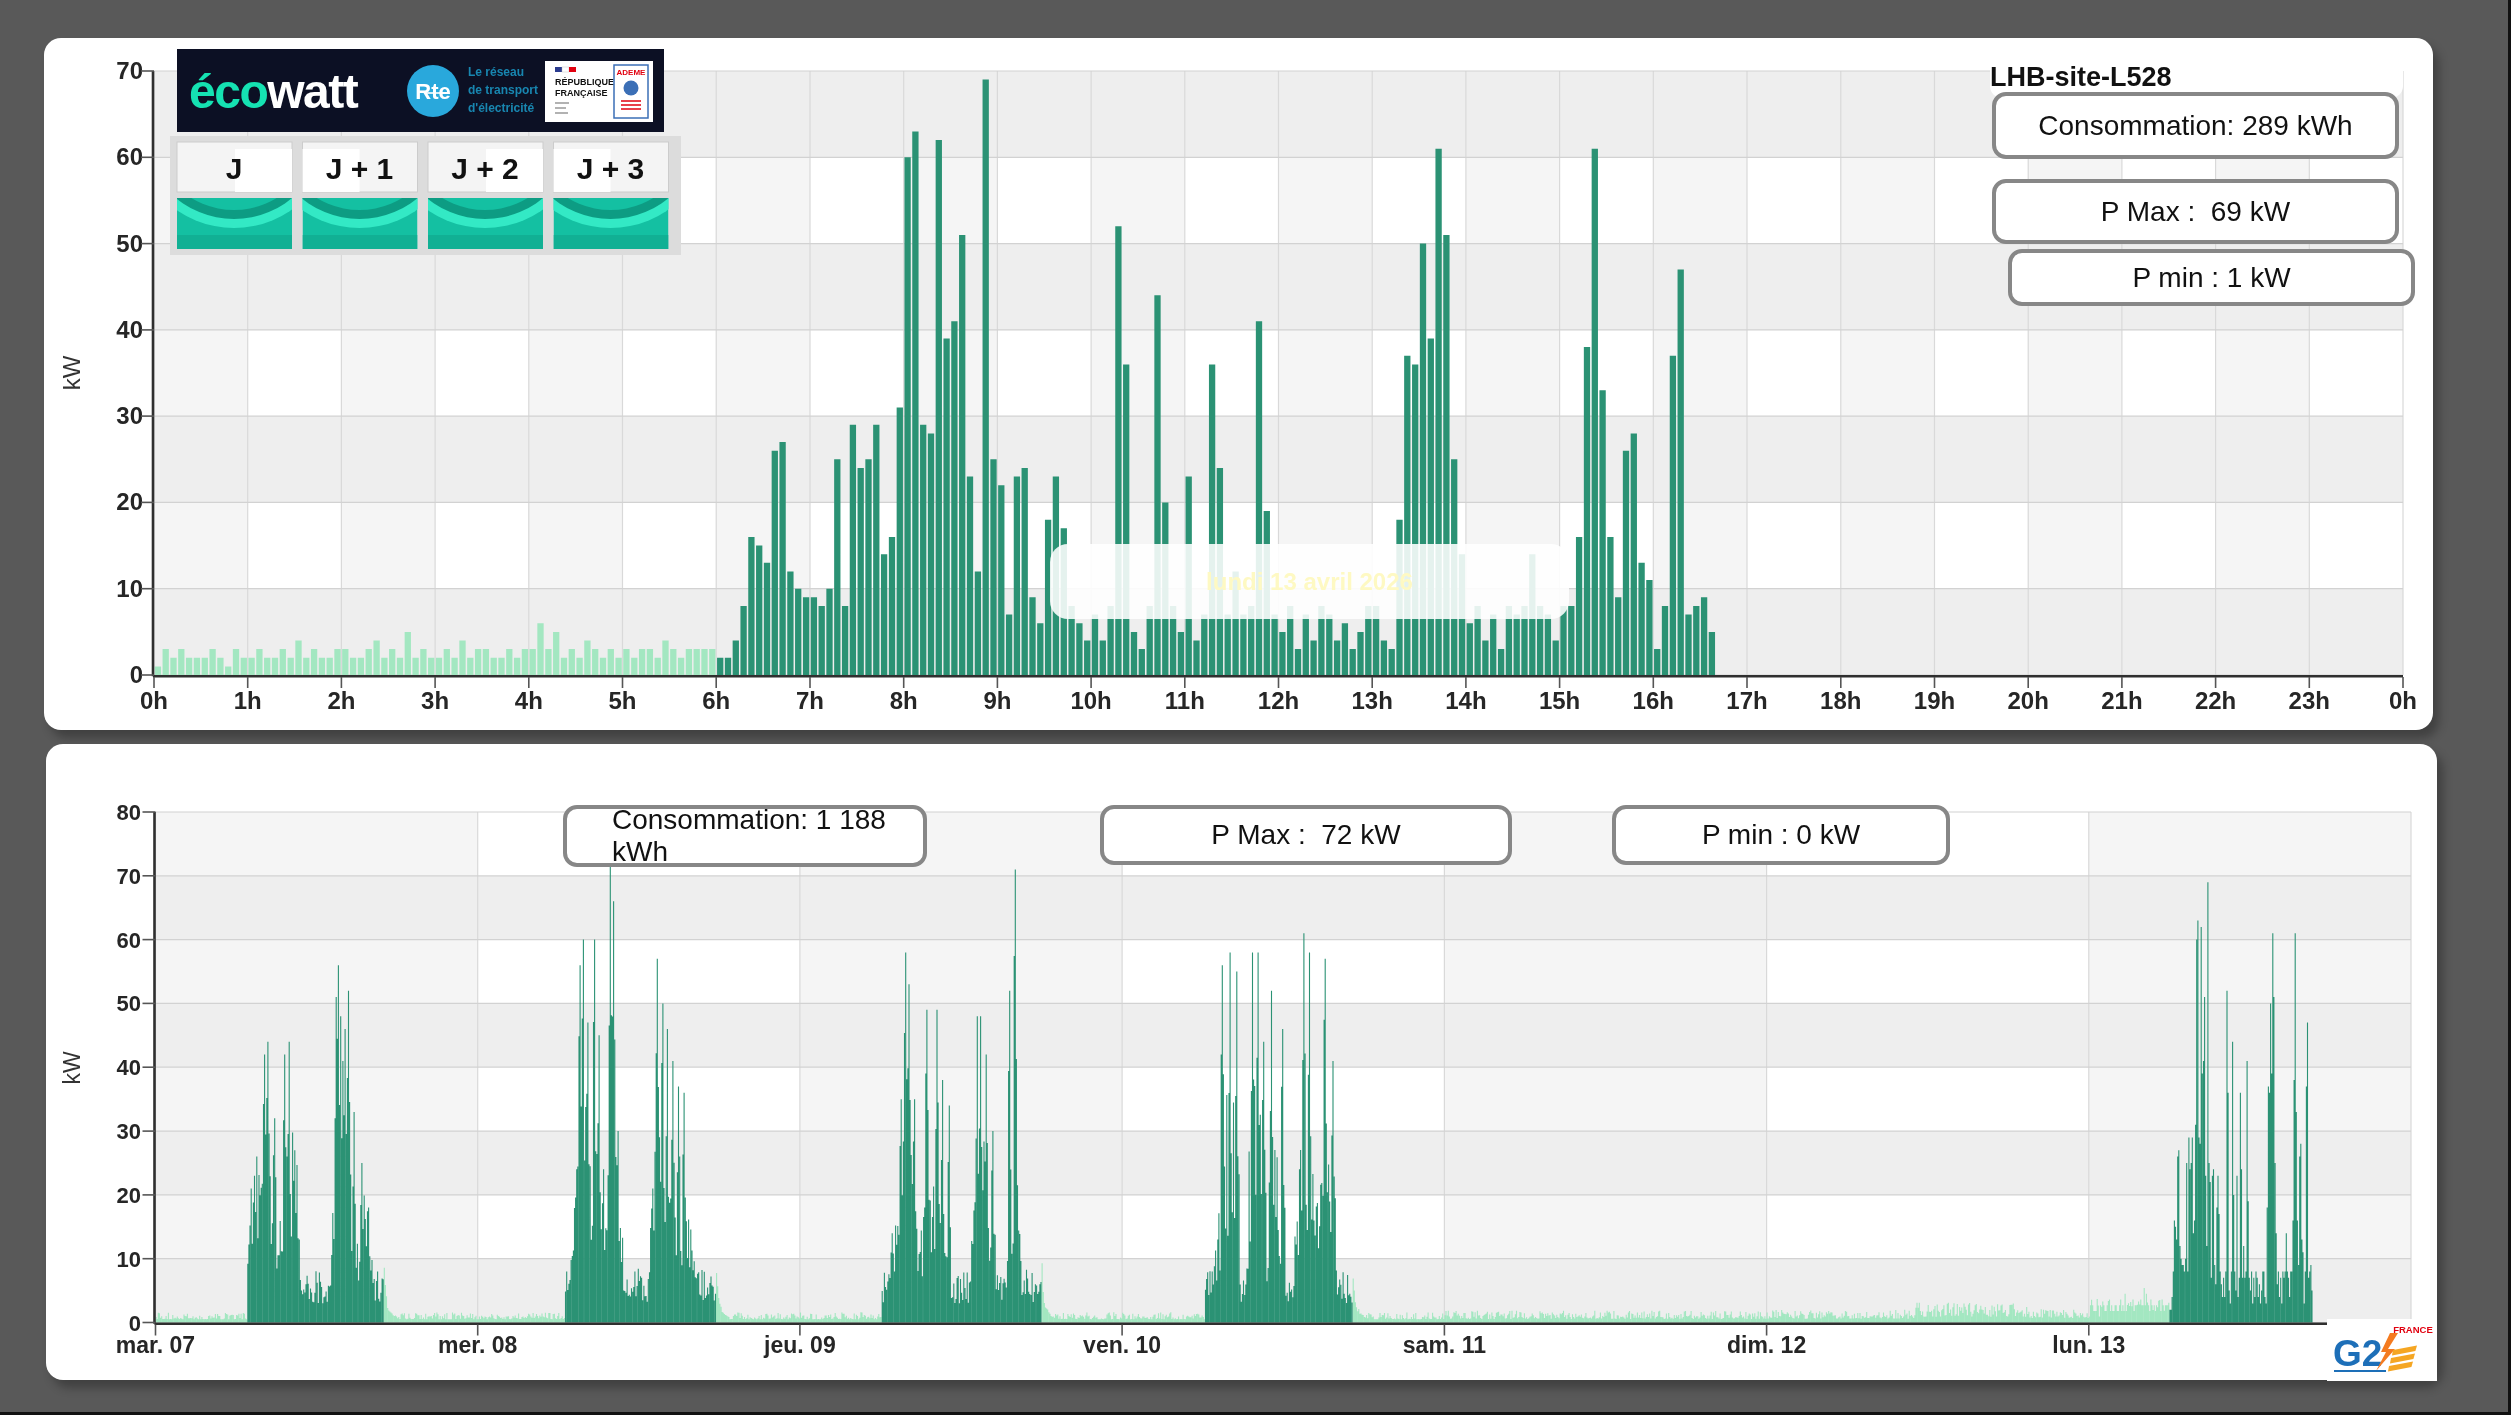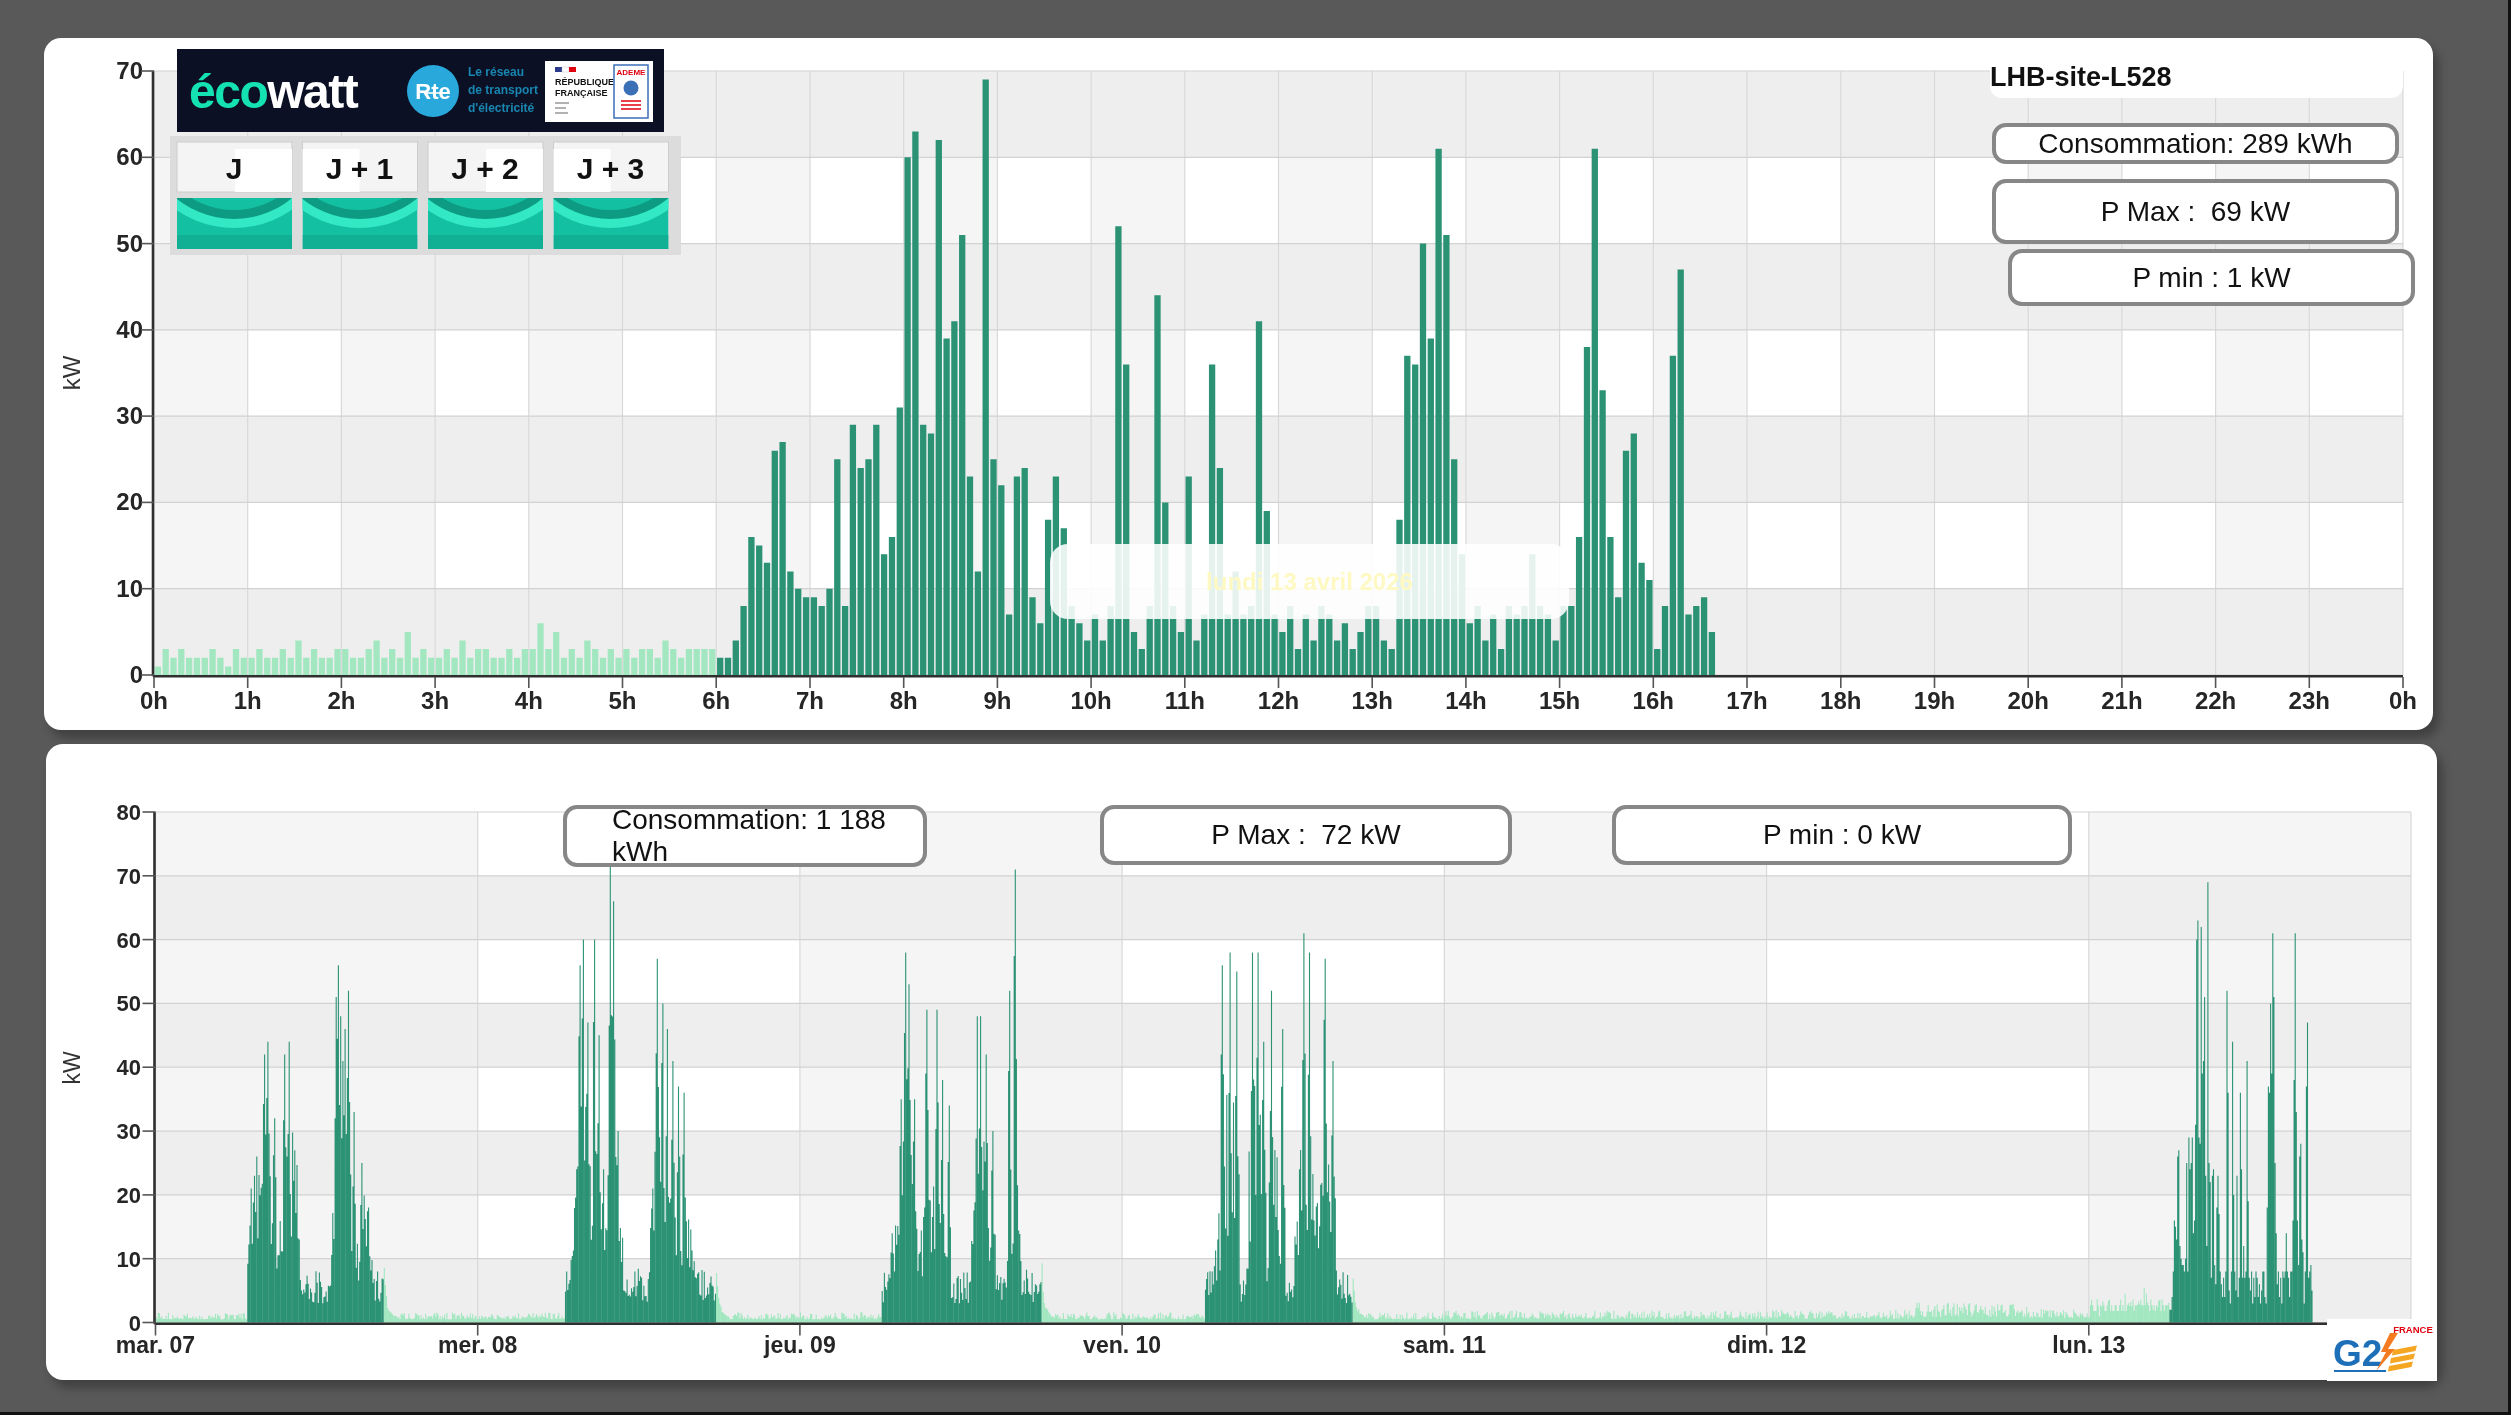--- a/index.html
+++ b/index.html
@@ -309,27 +309,27 @@
           <rect x="383.5" y="62" width="115" height="51" fill="#14c0a2"></rect>
           <circle cx="440.5" cy="-8" r="100" fill="#33e9c5"></circle>
           <circle cx="440.5" cy="-8" r="91" fill="#0d9c83"></circle>
           <circle cx="440.5" cy="-8" r="82" fill="#14c0a2"></circle>
           <rect x="383.5" y="99" width="115" height="14" fill="#11b094"></rect>
         </g>
       </g>
     </svg>
 <div style="position:absolute;left:1990px;top:44px;width:413px;height:54px;background:#fff;border-radius:12px;"></div>
 <div style="position:absolute;left:1990px;top:62px;width:413px;text-align:left;font-size:27px;font-weight:bold;color:#111;">LHB-site-L528</div>
-<div class="statbox" style="left:1992px;top:123px;width:407px;height:41px;text-align:center;">Consommation: 289 kWh</div>
+<div class="statbox" style="left:1992px;top:92px;width:407px;height:67px;text-align:center;">Consommation: 289 kWh</div>
 <div class="statbox" style="left:1992px;top:179px;width:407px;height:65px;">P Max :&nbsp; 69 kW</div>
 <div class="statbox" style="left:1992px;top:249px;width:407px;height:57px;margin-left:16px;">P min : 1 kW</div>
 <div class="tooltip">lundi 13 avril 2026</div>
 <div class="statbox" style="left:563px;top:805px;width:364px;height:62px;padding-left:45px;">Consommation: 1 188 kWh</div>
 <div class="statbox" style="left:1100px;top:805px;width:412px;height:60px;">P Max :&nbsp; 72 kW</div>
-<div class="statbox" style="left:1612px;top:805px;width:460px;height:60px;">P min : 0 kW</div>
+<div class="statbox" style="left:1612px;top:805px;width:338px;height:60px;">P min : 0 kW</div>
 <svg width="110" height="62" viewBox="0 0 110 62" style="position:absolute;left:2327px;top:1319px">
 <rect x="0" y="0" width="110" height="62" fill="#fff"></rect>
 <text x="6" y="47" font-size="37" font-weight="bold" fill="#1d6fb8">G2</text>
 <path d="M63 14 L54 33 L59 33 L49 52 L68 30 L61 30 L71 14 Z" fill="#f47b20"></path>
 <path d="M66 31 L90 26.5 L88.4 32 L65 36.5 Z" fill="#f5a623"></path>
 <path d="M64 39 L88 34.5 L86.4 40 L63 44.5 Z" fill="#f5a623"></path>
 <path d="M62 47 L86 42.5 L84.4 48 L61 52.5 Z" fill="#f5a623"></path>
 <text x="86" y="14" font-size="9.5" font-weight="bold" fill="#e1000f" text-anchor="middle">FRANCE</text>
 <path d="M7 52 h52" stroke="#1d6fb8" stroke-width="2"></path>
 </svg>

